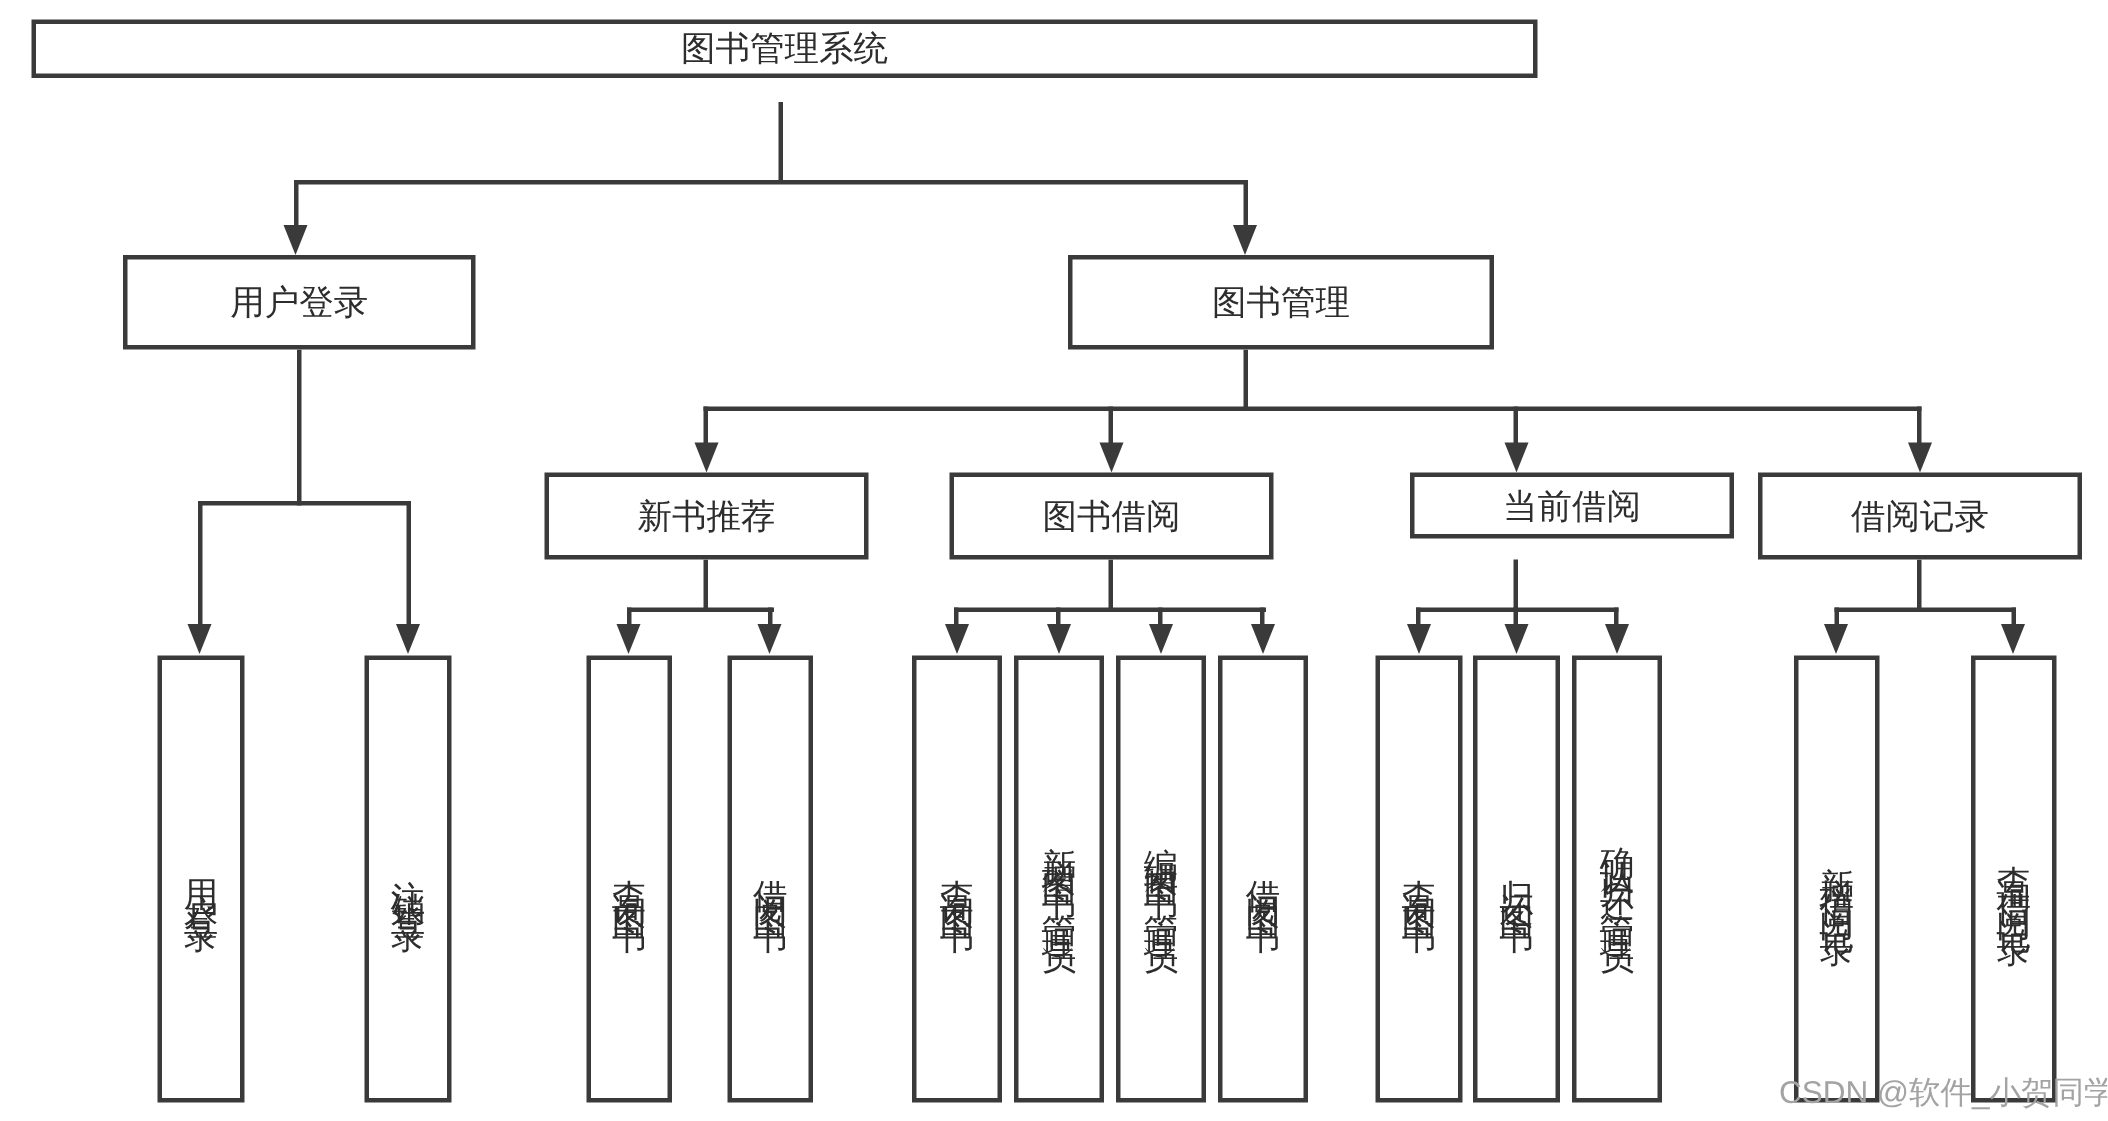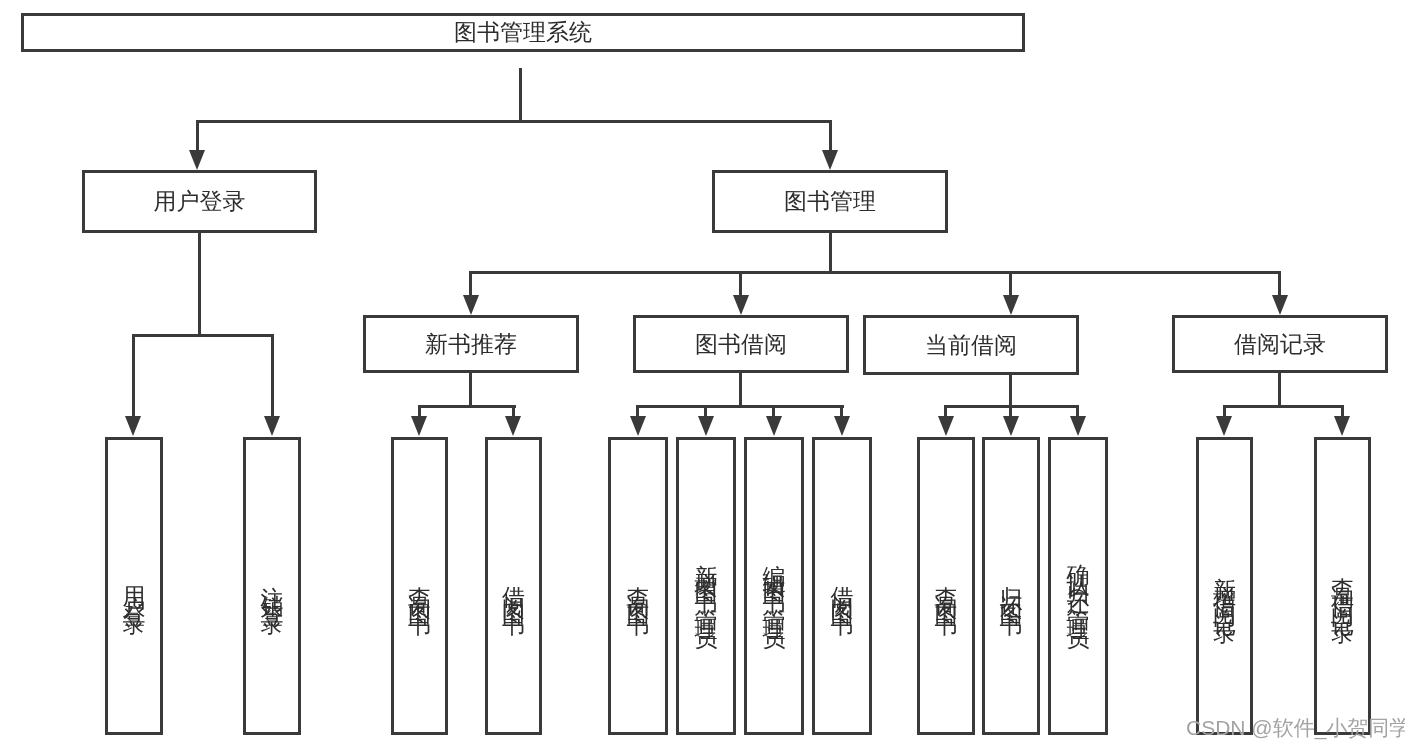--- a/index.html
+++ b/index.html
@@ -56,27 +56,27 @@
 </style>
 </head>
 <body>
 
 <div id="canvas">
 
   <div class="node" style="left:21px;top:13px;width:1004px;height:39px">图书管理系统</div>
 
   <div class="node" style="left:82px;top:170px;width:235px;height:63px">用户登录</div>
 
-  <div class="node" style="left:712px;top:170px;width:236px;height:63px">图书管理</div>
+  <div class="node" style="left:712px;top:170px;width:284px;height:63px">图书管理</div>
 
   <div class="node" style="left:363px;top:315px;width:216px;height:58px">新书推荐</div>
 
   <div class="node" style="left:633px;top:315px;width:216px;height:58px">图书借阅</div>
 
-  <div class="node" style="left:863px;top:315px;width:216px;height:60px">当前借阅</div>
+  <div class="node" style="left:940px;top:315px;width:216px;height:44px">当前借阅</div>
 
   <div class="node" style="left:1172px;top:315px;width:216px;height:58px">借阅记录</div>
 
   <div class="node leaf" style="left:105px;top:437px;width:58px;height:298px">用户登录</div>
 
   <div class="node leaf" style="left:243px;top:437px;width:58px;height:298px">注销登录</div>
 
   <div class="node leaf" style="left:391px;top:437px;width:57px;height:298px">查询图书</div>
 
   <div class="node leaf" style="left:485px;top:437px;width:57px;height:298px">借阅图书</div>

